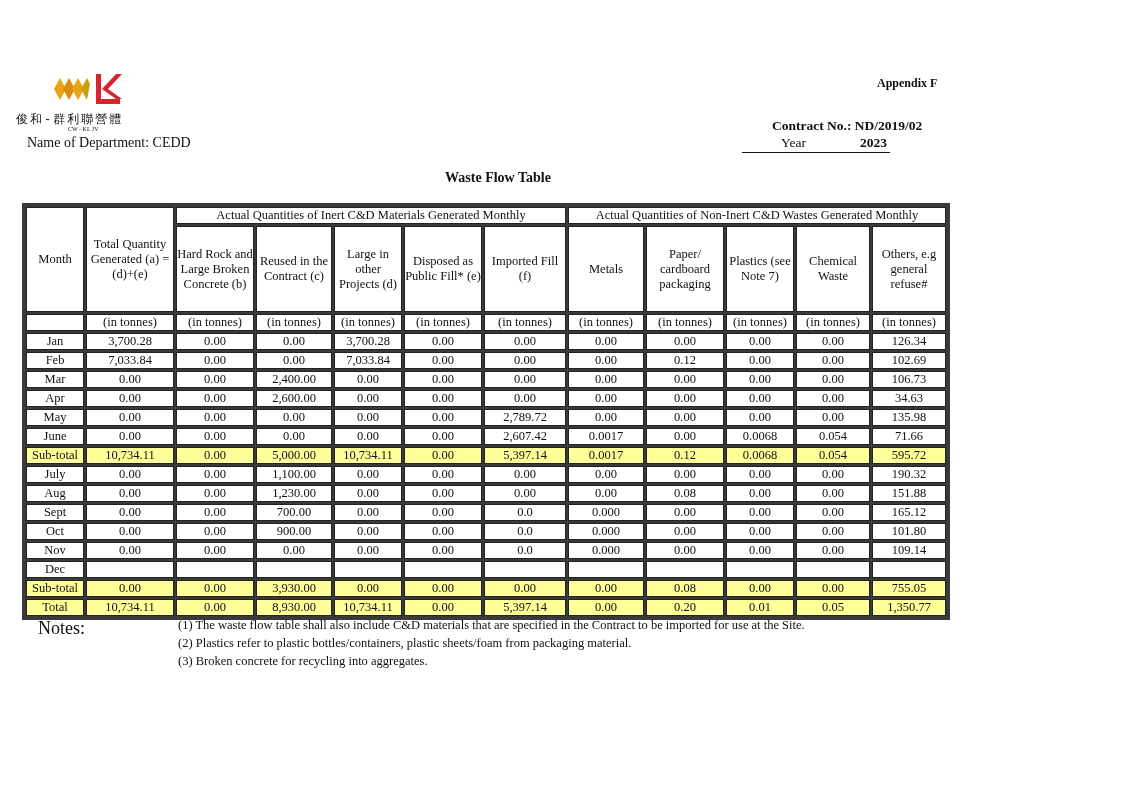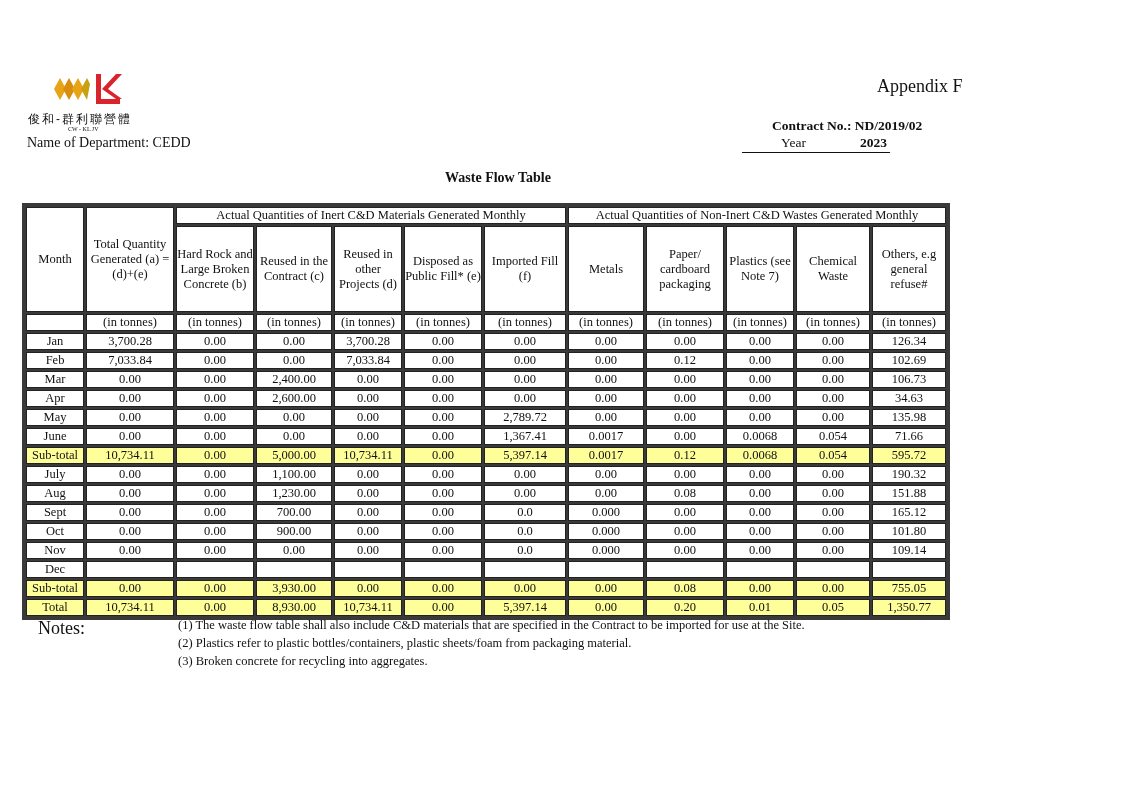--- a/index.html
+++ b/index.html
@@ -1,23 +1,23 @@
 <!DOCTYPE html>
 <html><head>
 <meta charset="utf-8">
 <style>
   html, body { margin:0; padding:0; background:#ffffff; }
   body { width:1123px; height:794px; position:relative; overflow:hidden;
          font-family:"Liberation Serif","DejaVu Serif",serif; color:#111; }
   .abs { position:absolute; }
   .logo { left:52px; top:72px; width:72px; height:34px; }
-  .logo-cn { left:28px; top:111px; font-size:12px; letter-spacing:2px; font-family:Liberation Sans, sans-serif; }
+  .logo-cn { left:16px; top:111px; font-size:12px; letter-spacing:2px; font-family:Liberation Mono, monospace; }
   .logo-en { left:68px; top:126px; font-size:6px; font-family:"Liberation Serif",serif; }
   .dept { left:27px; top:135px; font-size:14px; }
-  .appendix { left:877px; top:76px; font-size:18px; }
+  .appendix { left:877px; top:76px; font-size:12px;font-weight:bold; }
   .contract { left:772px; top:118px; font-size:13.5px; font-weight:bold; }
   .year-label { left:781px; top:135px; font-size:13.5px; }
   .year-value { left:860px; top:135px; font-size:13.5px; font-weight:bold; }
   .year-line { left:742px; top:152px; width:148px; height:0; border-top:1.5px solid #111; }
   .title { left:0; width:996px; top:170px; text-align:center; font-size:14px; font-weight:bold; }
 
   table.wft { position:absolute; left:22px; top:203px; border-collapse:separate; border-spacing:2px;
               background:#3a3a3a; border:2px solid #3a3a3a; font-size:12.5px; }
   table.wft td { background:#fff; text-align:center; padding:0; border:1px solid #222; line-height:15px; }
   table.wft td.hdr { vertical-align:middle; }
@@ -75,21 +75,21 @@
   <tbody id="thead-body">
     <tr>
       <td class="hdr" rowspan="2">Month</td>
       <td class="hdr" rowspan="2">Total Quantity Generated (a) = (d)+(e)</td>
       <td class="grp" colspan="5">Actual Quantities of Inert C&amp;D Materials Generated Monthly</td>
       <td class="grp" colspan="5">Actual Quantities of Non-Inert C&amp;D Wastes Generated Monthly</td>
     </tr>
     <tr class="hrow">
       <td class="hdr">Hard Rock and Large Broken Concrete (b)</td>
       <td class="hdr">Reused in the Contract (c)</td>
-      <td class="hdr">Reused in other Projects (d)</td>
+      <td class="hdr">Large in other Projects (d)</td>
       <td class="hdr">Disposed as Public Fill* (e)</td>
       <td class="hdr">Imported Fill (f)</td>
       <td class="hdr">Metals</td>
       <td class="hdr">Paper/ cardboard packaging</td>
       <td class="hdr">Plastics (see Note 7)</td>
       <td class="hdr">Chemical Waste</td>
       <td class="hdr">Others, e.g general refuse#</td>
     </tr>
     <tr class="unit">
       <td></td>
@@ -177,21 +177,21 @@
         <td>0.00</td>
         <td>135.98</td>
       </tr>
       <tr class="drow">
         <td>June</td>
         <td>0.00</td>
         <td>0.00</td>
         <td>0.00</td>
         <td>0.00</td>
         <td>0.00</td>
-        <td>1,367.41</td>
+        <td>2,607.42</td>
         <td>0.0017</td>
         <td>0.00</td>
         <td>0.0068</td>
         <td>0.054</td>
         <td>71.66</td>
       </tr>
       <tr class="drow yel">
         <td>Sub-total</td>
         <td>10,734.11</td>
         <td>0.00</td>

